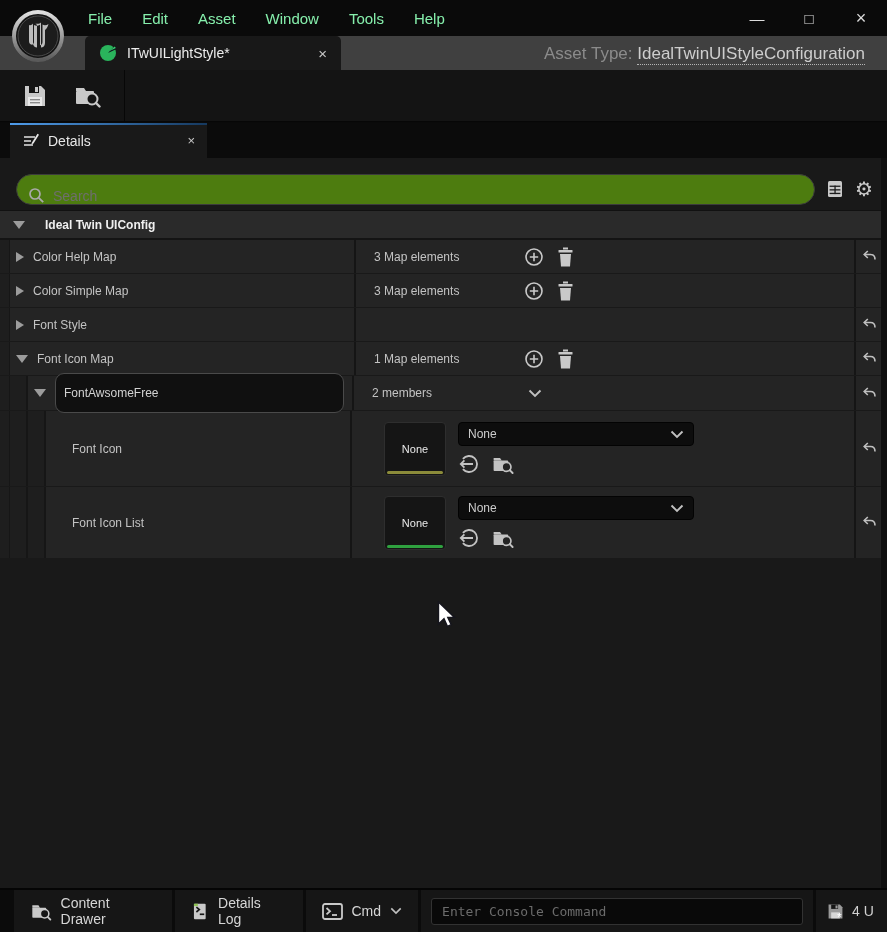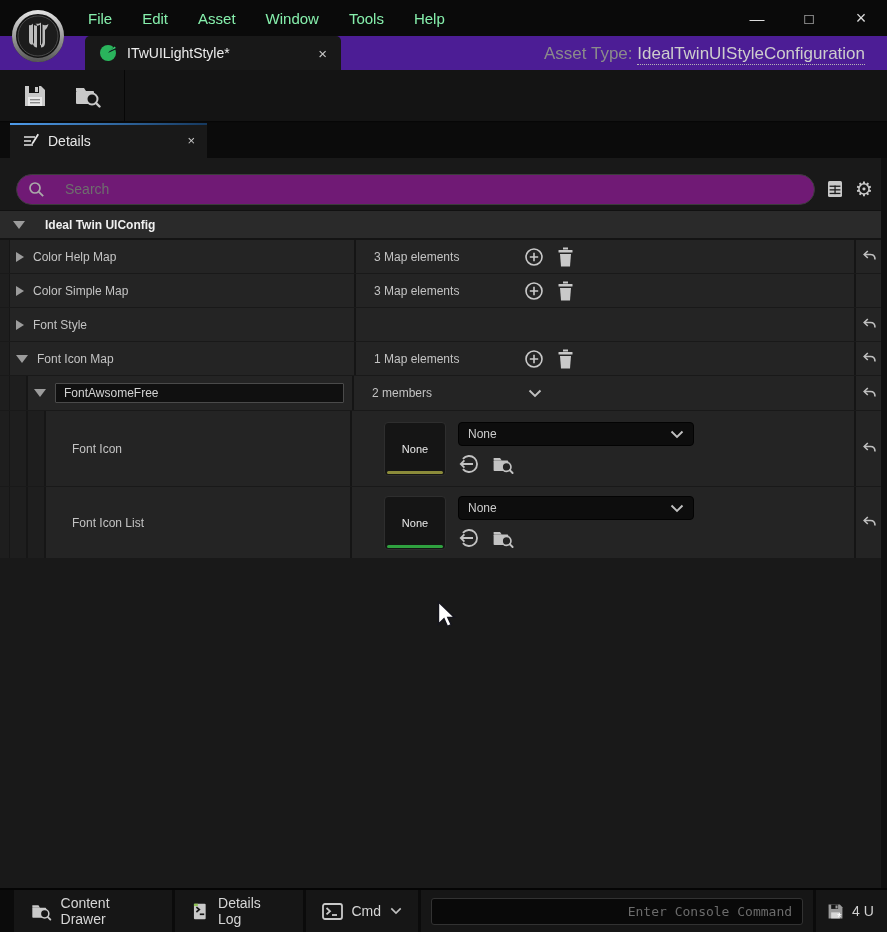--- a/index.html
+++ b/index.html
@@ -13,77 +13,77 @@
     -webkit-font-smoothing:antialiased;
   }
   
   .titlebar { position:absolute; top:0; left:0; right:0; height:36px; }
   .logo { position:absolute; top:8px; left:10px; width:56px; height:56px; z-index:6; }
   .menus { position:absolute; left:88px; top:0; height:36px; display:flex; align-items:center; gap:30px; font-size:15px; color:#86efac; }
   .menus span { cursor:default; }
   .win-controls { position:absolute; right:18px; top:0; height:36px; display:flex; align-items:center; gap:36px; color:#dcdcdc; font-size:15px; }
   .win-controls .wc { width:16px; text-align:center; }
   
-  .tabrow { position:absolute; top:36px; left:0; right:0; height:34px; background:#4c1d95; }
+  .tabrow { position:absolute; top:36px; left:0; right:0; height:34px; background:#404040; }
   .asset-tab { position:absolute; left:85px; top:0; height:34px; width:256px; background:#181818; border-radius:5px 5px 0 0; display:flex; align-items:center; padding:0 14px; gap:10px; }
   .asset-tab .title { font-size:14px; color:#ededed; }
   .tab-close { margin-left:auto; color:#c8c8c8; font-size:15px; line-height:1; }
   .asset-type { position:absolute; top:8px; right:22px; font-size:17px; white-space:nowrap; }
   .asset-type .lbl { color:#8b8b8b; }
   .asset-type .val { color:#cdcdcd; border-bottom:1px dotted #b5b5b5; padding-bottom:1px; }
   
   .toolbar { position:absolute; top:70px; left:0; right:0; height:52px; background:#141414; border-bottom:1px solid #070707; }
   .tb-btn { position:absolute; top:12px; width:30px; height:28px; display:flex; align-items:center; justify-content:center; }
   .tb-sep { position:absolute; left:124px; top:0; bottom:0; width:1px; background:#070707; }
   
   .dtabwell { position:absolute; top:123px; left:0; right:0; height:35px; background:#0b0b0b;padding-left:19px; }
   .dtab { position:absolute; left:10px; top:0; width:197px; height:35px; background:#191919; display:flex; align-items:center; padding:0 12px; gap:9px; }
   .dtab .accent { position:absolute; top:0; left:0; right:0; height:2px; background:linear-gradient(90deg,#4f9cea,#16395f); }
   .dtab .lbl { font-size:14px; color:#e6e6e6; }
   
   .panel { position:absolute; top:158px; left:0; right:0; bottom:44px; background:#191919; }
   .scrollstrip { position:absolute; top:0; right:0; bottom:0; width:6px; background:#0f0f0f; }
   .searchrow { display:flex; align-items:center; gap:11px; padding:10px 14px 0 16px; height:52px; }
-  .searchbox { flex:1; height:31px; background:#701a75; border:1px solid #3c3c3c; border-radius:16px; display:flex; align-items:center; padding:0 11px; gap:20px; }
+  .searchbox { flex:1; height:31px; background:#4d7c0f; border:1px solid #3c3c3c; border-radius:16px; display:flex; align-items:flex-end; padding:0 11px; gap:8px; }
   .searchbox input { flex:1; background:transparent; border:none; outline:none; color:#cfcfcf; font-size:14px; font-family:"Liberation Sans",sans-serif; }
   .searchbox input::placeholder { color:#6e6e6e; }
   .gear { font-size:20px; color:#c9c9c9; line-height:1; }
   .cat-header { height:30px; background:#2a2a2a; border-top:1px solid #111; border-bottom:2px solid #141414; display:flex; align-items:center; gap:20px; padding-left:13px; font-size:12px; font-weight:bold; color:#efefef; }
   .tri-r { width:0; height:0; border-top:5px solid transparent; border-bottom:5px solid transparent; border-left:8px solid #9c9c9c; }
   .tri-d { width:0; height:0; border-left:6px solid transparent; border-right:6px solid transparent; border-top:8px solid #9c9c9c; }
   
   .rows-wrap { margin-right:6px; }
   .prow { display:flex; align-items:stretch; background:#242424; margin-bottom:1px; height:33px; }
   .prow.tall1 { height:34px; }
   .prow.tall6 { height:75px; }
   .prow.tall7 { height:71px; }
   .gutter { width:10px; background:#1e1e1e; border-right:1px solid #161616; }
   .ind { width:18px; background:#1e1e1e; border-right:2px solid #161616; }
   .name-cell { width:346px; display:flex; align-items:center; gap:9px; padding-left:6px; border-right:2px solid #151515; font-size:12px; color:#c3c3c3; }
   .name-cell.lv1 { width:326px; }
   .name-cell.lv2 { width:306px; padding-left:26px; }
-  .key-input { flex:1; margin-right:8px; height:20px; background:#101010; border:1px solid #4a4a4a; border-radius:1px; color:#d2d2d2; font-size:12px; padding:0 8px; font-family:"Liberation Sans",sans-serif; outline:none; }
+  .key-input { flex:1; margin-right:8px; height:40px; background:#101010; border:1px solid #4a4a4a; border-radius:9px; color:#d2d2d2; font-size:12px; padding:0 8px; font-family:"Liberation Sans",sans-serif; outline:none; }
   .value-cell { flex:1; display:flex; align-items:center; padding-left:18px; font-size:12px; color:#c3c3c3; position:relative; }
   .value-text { width:150px; }
   .row-icons { display:flex; align-items:center; gap:13px; }
   .undo-cell { width:27px; border-left:2px solid #151515; display:flex; align-items:center; justify-content:center; }
   .chev { margin-left:auto; }
   
   .thumb { width:62px; height:54px; background:#151515; border:1px solid #2e2e2e; border-radius:4px; margin-left:14px; position:relative; display:flex; align-items:center; justify-content:center; font-size:11px; color:#e9e9e9; flex:none; }
   .thumb .uline { position:absolute; bottom:1px; left:2px; right:2px; height:3px; border-radius:2px; }
   .uline.olive { background:#8b8b3a; }
   .uline.green { background:#2fa13f; }
   .prop-right { display:flex; flex-direction:column; gap:7px; margin-left:12px; }
   .dropdown { width:236px; height:24px; background:#0d0d0d; border:1px solid #030303; border-radius:4px; display:flex; align-items:center; padding:0 9px; font-size:12px; color:#cdcdcd; }
   .asset-icons { display:flex; align-items:center; gap:11px; }
   
   .statusbar { position:absolute; bottom:0; left:0; right:0; height:44px; background:#0b0b0b; border-top:2px solid #050505; display:flex; align-items:stretch; padding-left:14px; }
   .sb-btn { background:#161616; margin-right:3px; display:flex; align-items:center; gap:9px; padding:0 16px; font-size:14px; color:#d6d6d6; }
   .console-wrap { flex:1; background:#161616; display:flex; align-items:center; padding:0 10px; margin-right:3px; }
-  .console-wrap input { width:372px; height:27px; background:#090909; border:1px solid #323232; border-radius:3px; color:#737373; font-size:13px; padding:0 10px; font-family:"DejaVu Sans Mono", monospace; outline:none;text-align:right; }
+  .console-wrap input { width:372px; height:27px; background:#090909; border:1px solid #323232; border-radius:3px; color:#737373; font-size:13px; padding:0 10px; font-family:"DejaVu Sans Mono", monospace; outline:none; }
   .console-wrap input::placeholder { color:#6b6b6b; }
   .sb-right { background:#161616; display:flex; align-items:center; gap:7px; padding:0 10px; width:72px; overflow:hidden; font-size:14px; color:#d0d0d0; white-space:nowrap; }
   
   .cursor { position:absolute; left:437px; top:601px; z-index:20; pointer-events:none; }
 </style>
 </head>
 <body>
 
 <div class="titlebar">
   <svg class="logo" viewBox="0 0 56 56">

